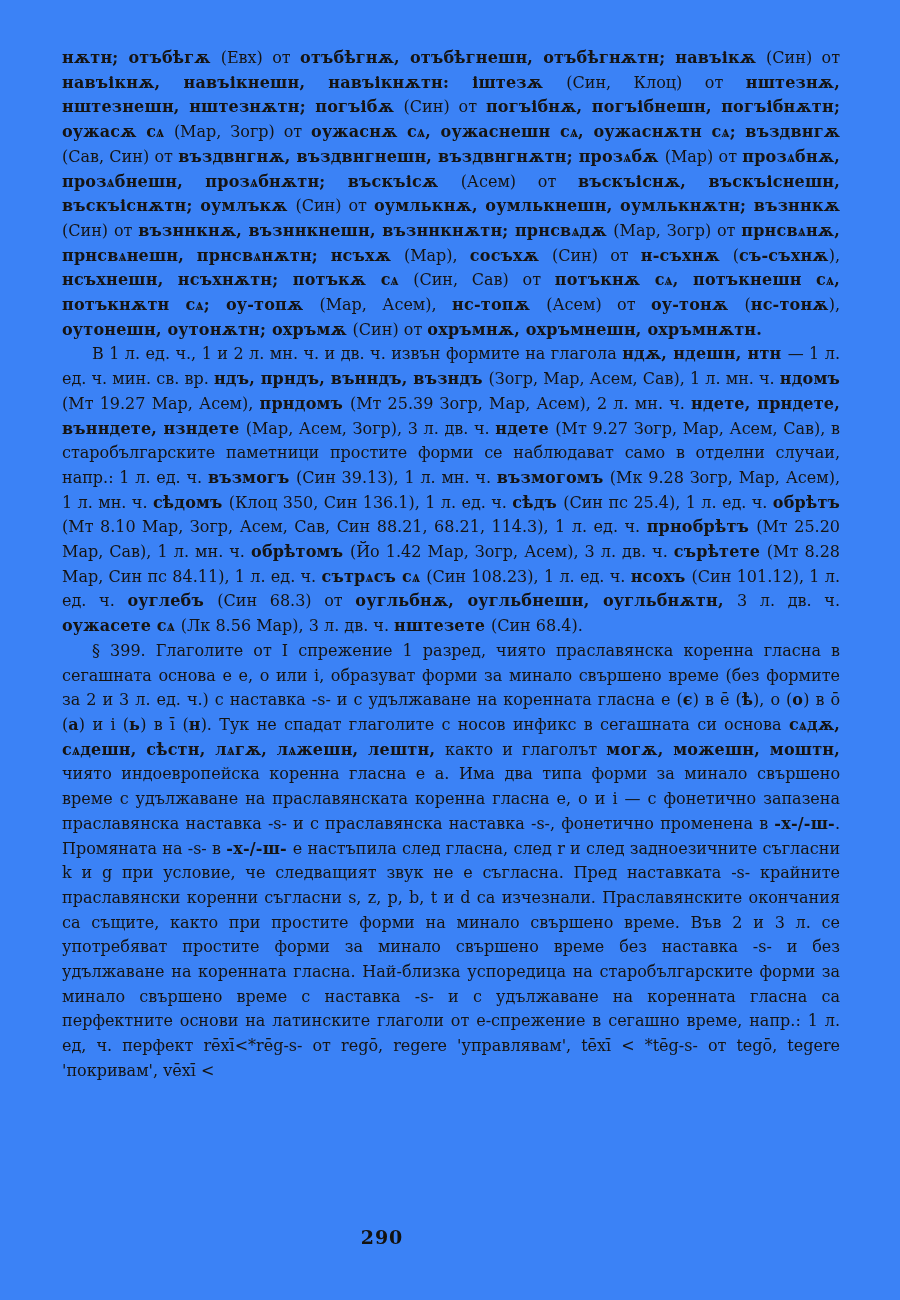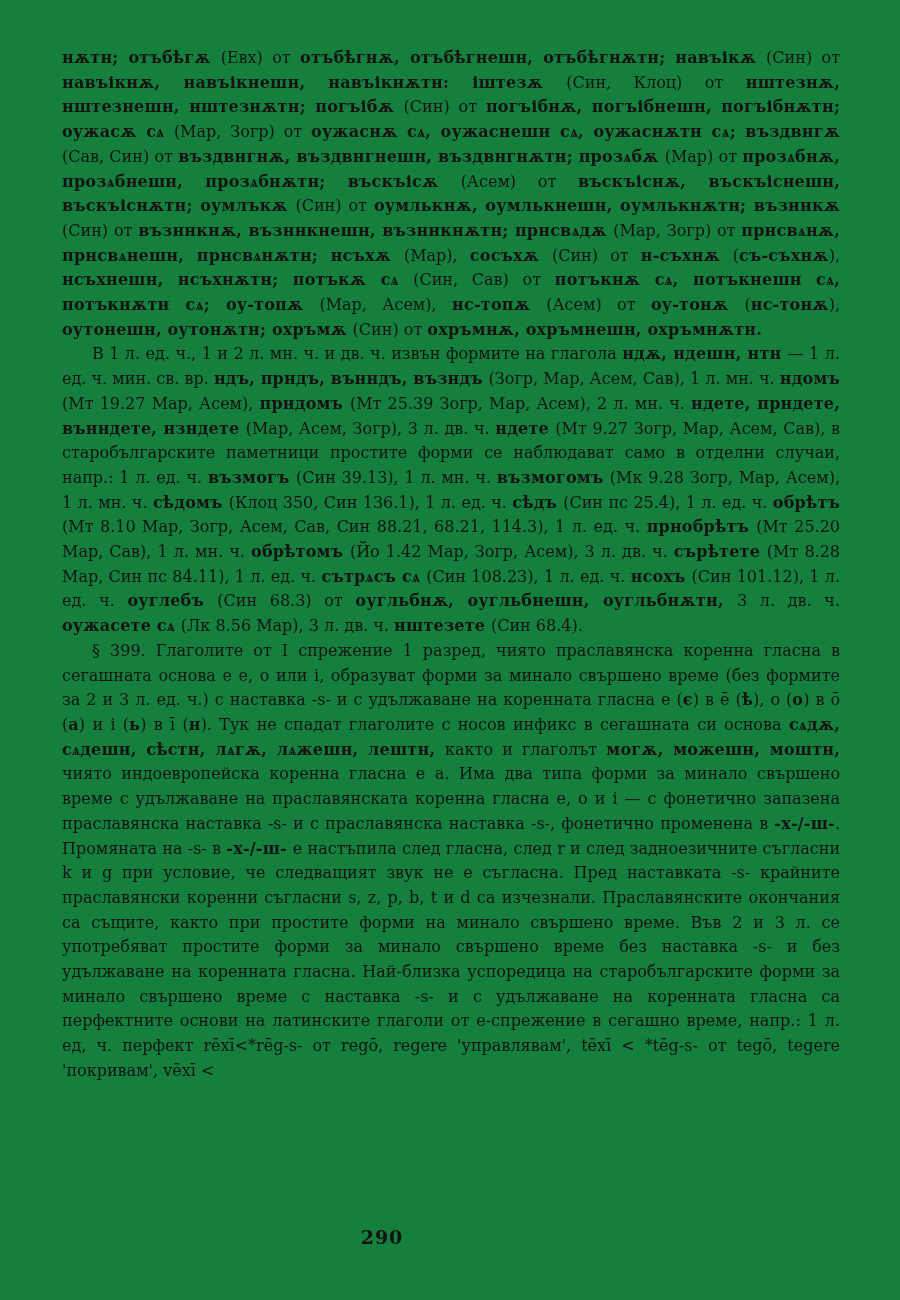--- a/index.html
+++ b/index.html
@@ -4,21 +4,21 @@
 <style>
   html, body { margin: 0; padding: 0; }
   body {
     width: 900px; height: 1300px;
     background: #e8e8e8;
     font-family: "DejaVu Serif", serif;
   }
   .page {
     position: relative;
     width: 900px; height: 1300px;
-    background: #15803d;
+    background: #3b82f6;
     overflow: hidden;
     color: #151413;
   }
   .text-block {
     position: absolute;
     left: 62px; top: 46px;
     width: 778px;
     font-size: 16px;
     line-height: 24.7px;
     text-align: justify;

